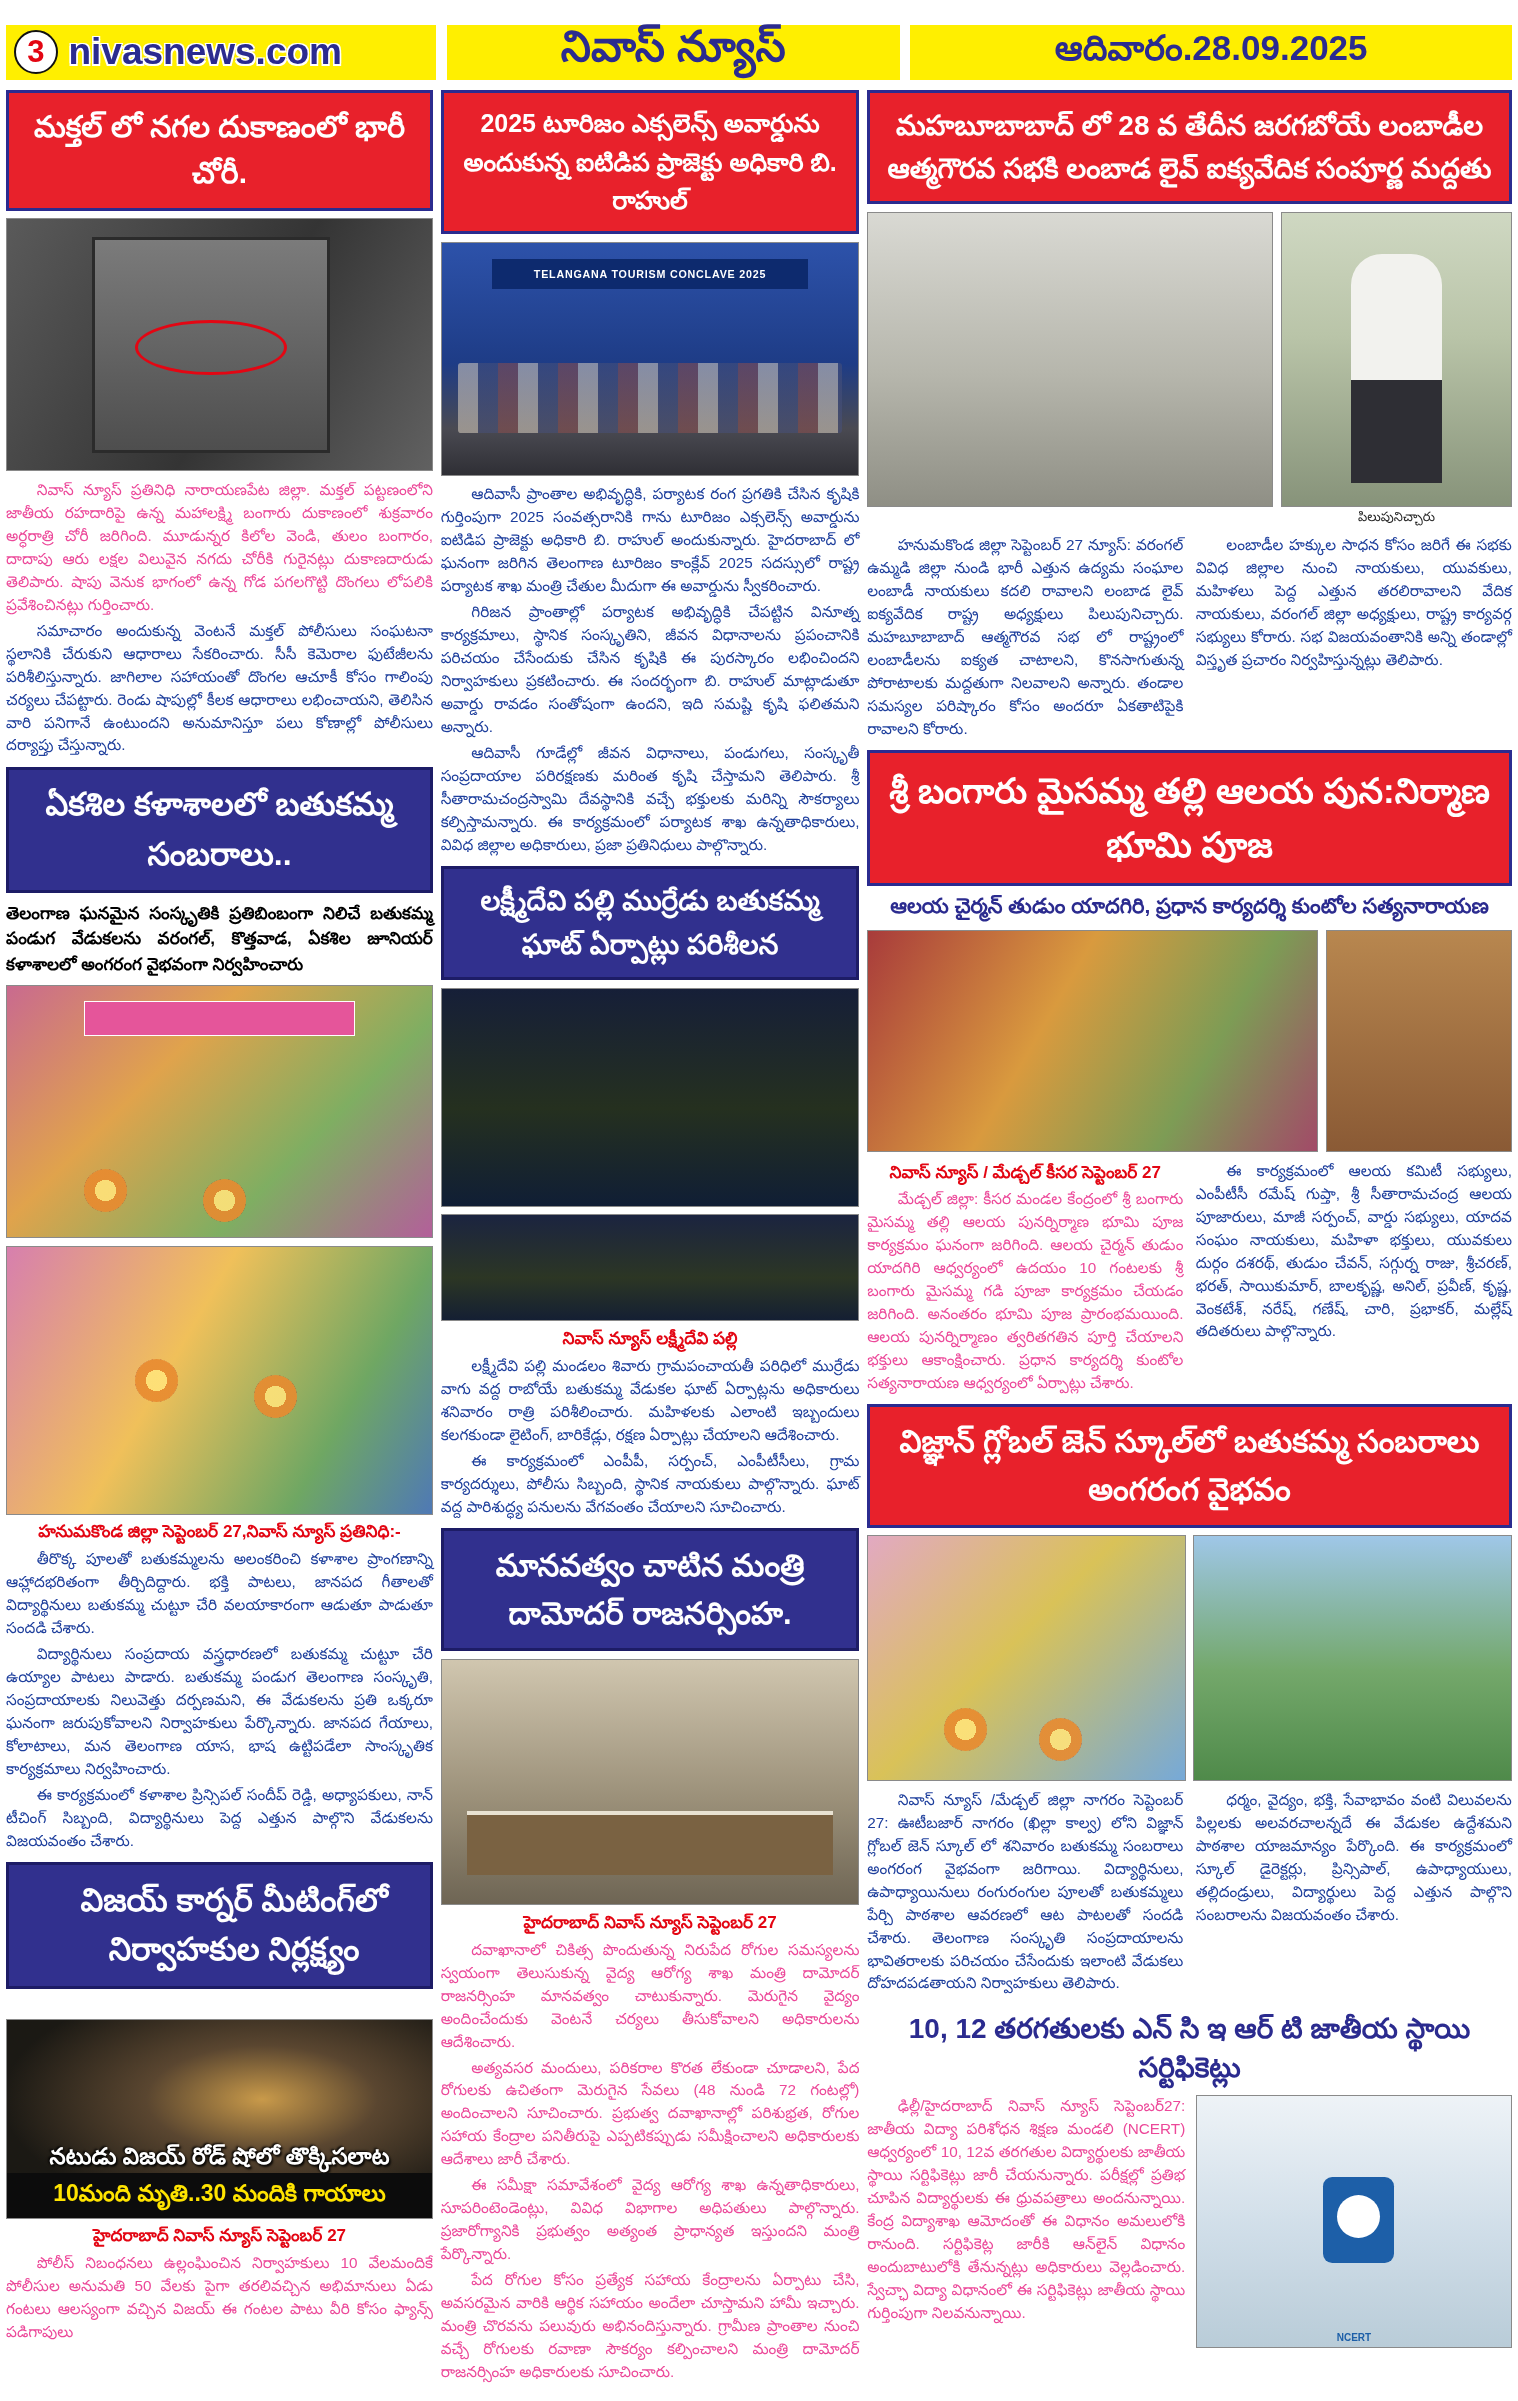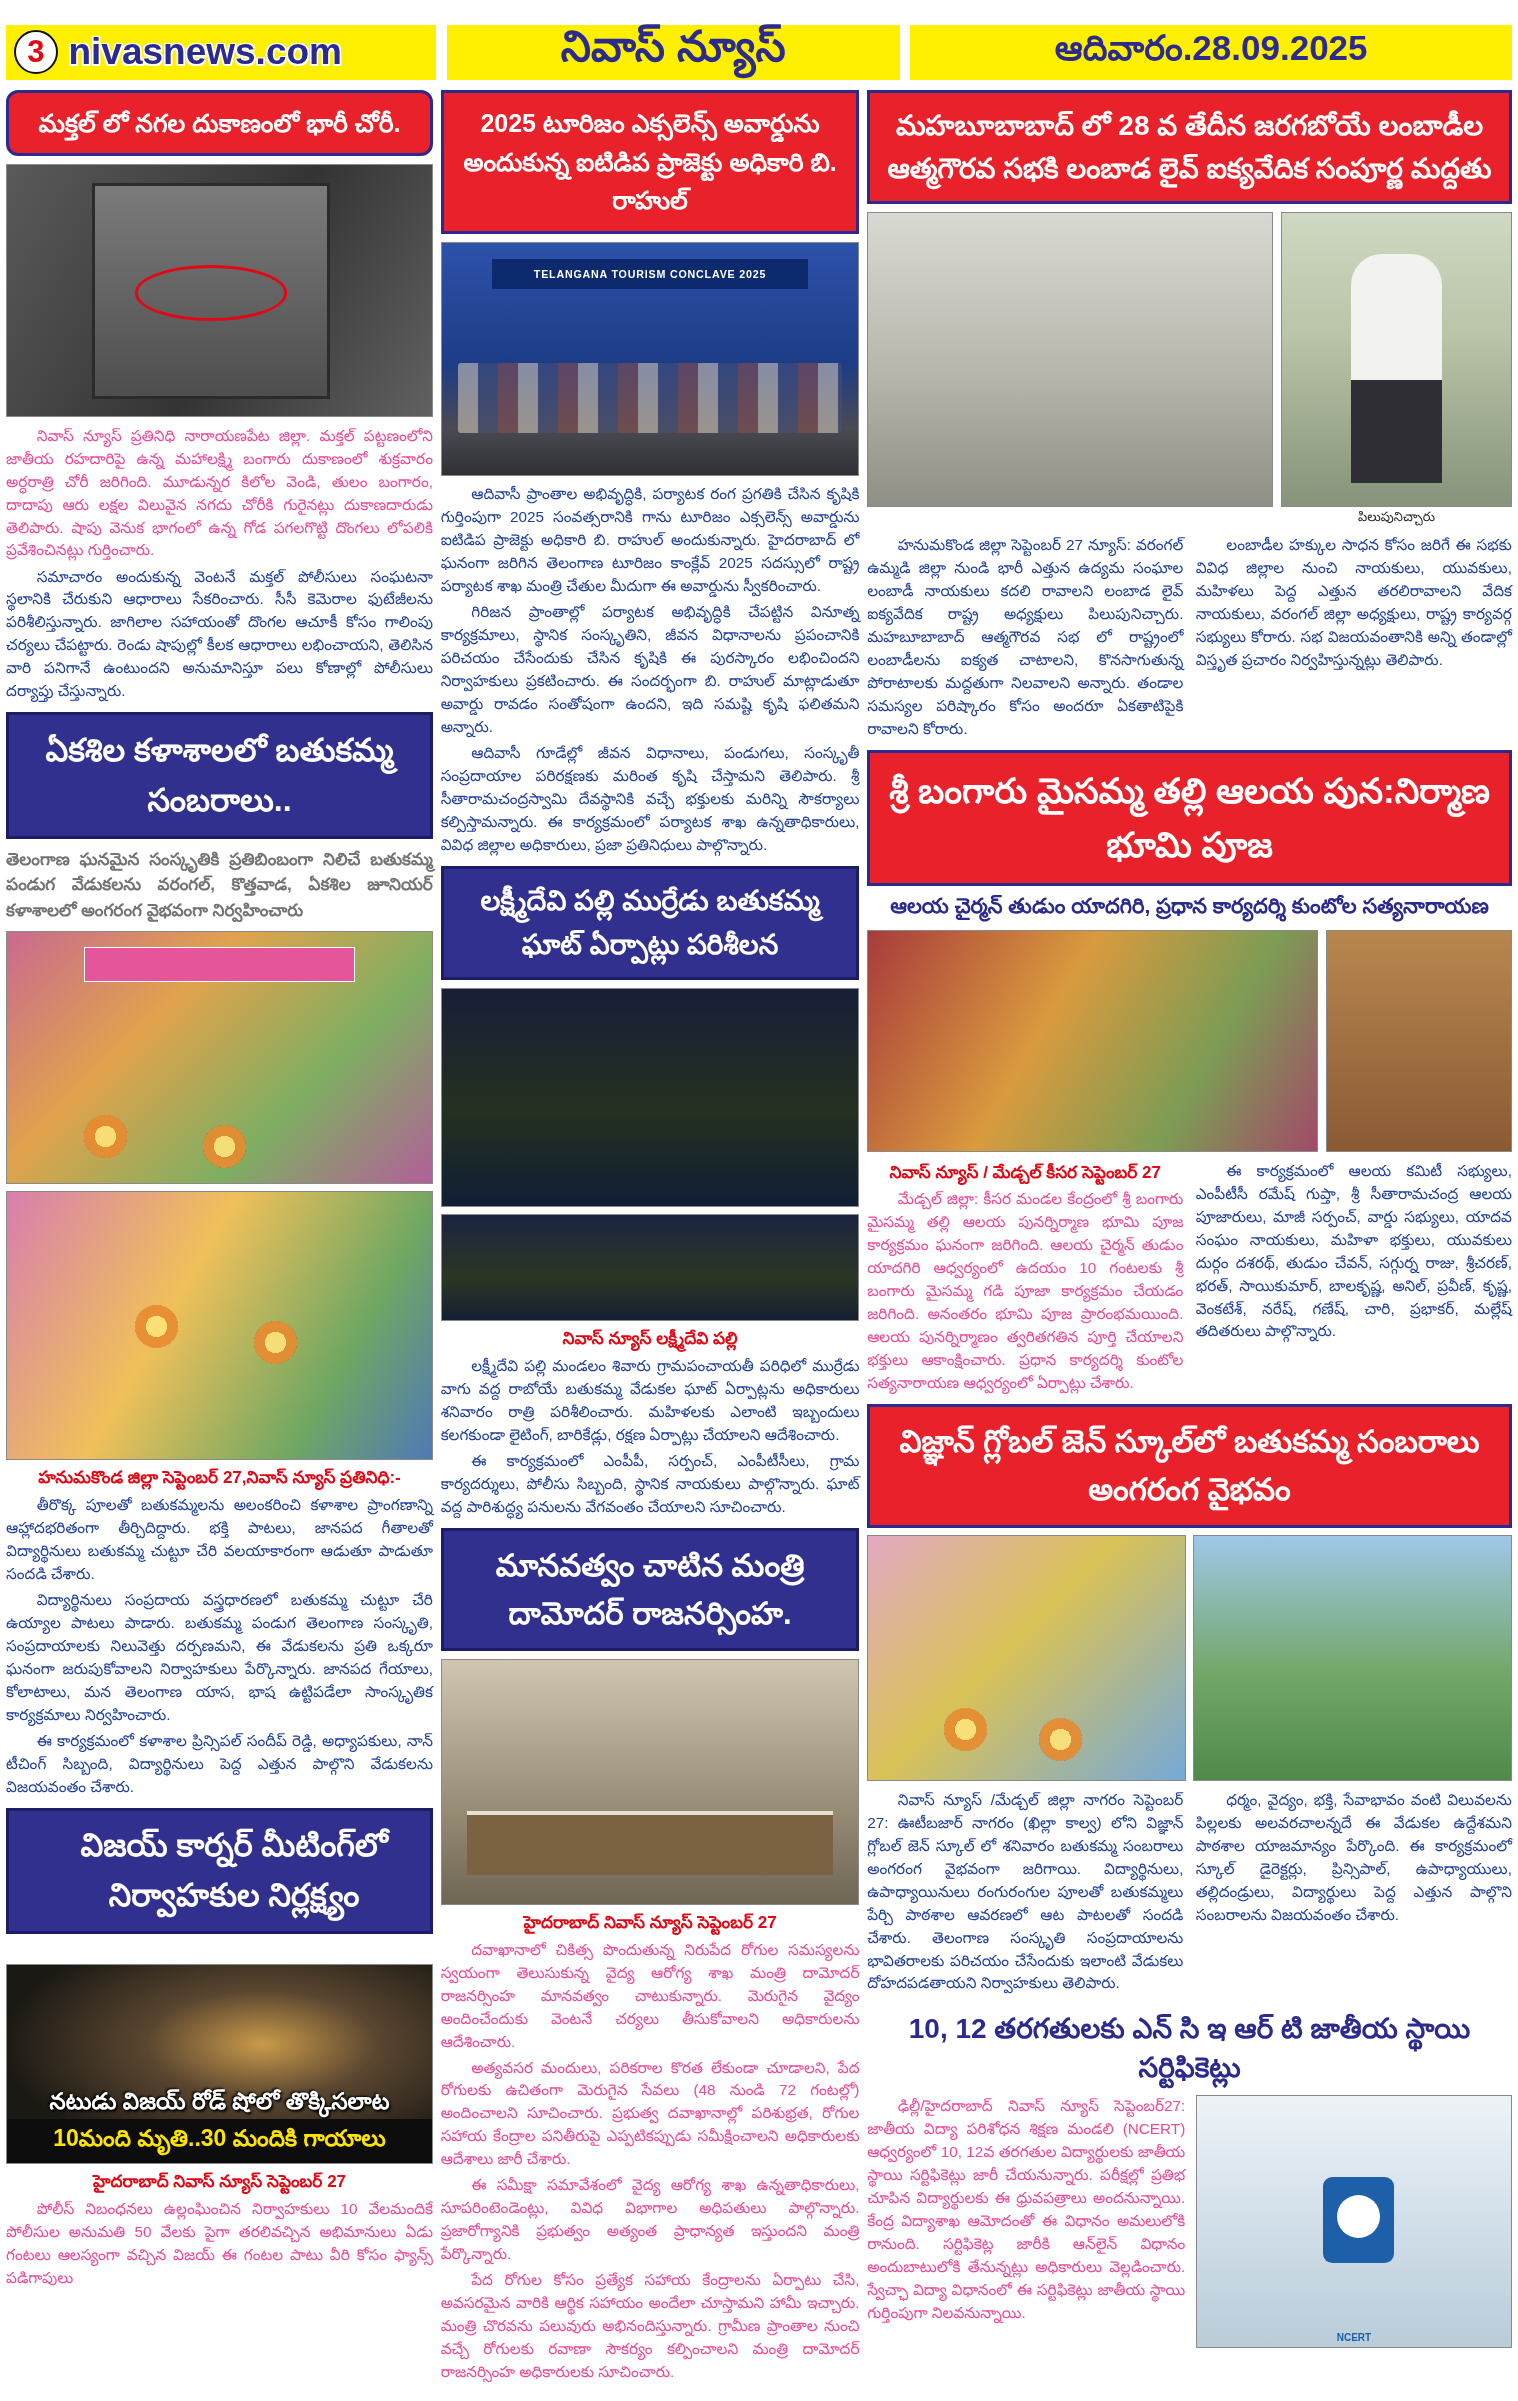--- a/index.html
+++ b/index.html
@@ -30,21 +30,21 @@
   .hl.blue { background:#31308e; border-color:#1d1c66; }
 
   .photo { position:relative; margin:7.7px 0; border:0.8px solid #8a8a8a; overflow:hidden; }
 
   .body { font-size:15.3px; line-height:1.5; text-align:justify; }
   .body p { text-indent:2em; margin-bottom:3.1px; }
   .blue-text  { color:#1d3e9c; }
   .black-text { color:#ec4899; }
 
   .dateline { color:#e30613; font-weight:bold; text-align:center; font-size:17px; margin:6.1px 0 3.1px 0; }
-  .lead-red { color:#737373; font-weight:bold; font-size:17px; line-height:1.5;
+  .lead-red { color:#000000; font-weight:bold; font-size:17px; line-height:1.5;
               text-align:justify; margin:6.1px 0; }
   .subhead-blue { color:#2b2b8f; font-weight:bold; text-align:center; font-size:21px; margin:4.6px 0 7.7px 0; }
   .hl-text-blue { color:#2b2b8f; font-weight:bold; text-align:center; font-size:28px;
                   line-height:1.4; margin:10.7px 0 7.7px 0; }
 
   .twocol { display:flex; gap:12.3px; margin-bottom:6.1px; }
   .twocol > div { flex:1; }
 
   .band { position:absolute; left:0; right:0; bottom:0; background:#0c0c0c; color:#ffe400;
           font-weight:bold; text-align:center; font-size:23px; padding:6.1px 3.1px; }
@@ -113,21 +113,21 @@
     <div class="site">nivasnews.com</div>
   </div>
   <div class="seg seg2">నివాస్ న్యూస్</div>
   <div class="seg seg3">ఆదివారం.28.09.2025</div>
 </div>
 
 <div class="main">
 
   <div class="c1">
 
-    <div class="hl red" style="font-size:25px;border-radius:12px;">మక్తల్ లో నగల దుకాణంలో భారీ చోరీ.</div>
+    <div class="hl red" style="font-size:30px;">మక్తల్ లో నగల దుకాణంలో భారీ చోరీ.</div>
 
     <div class="photo ph-safe">
       <div class="safe-door"></div>
       <div class="safe-mark"></div>
     </div>
 
     <div class="body">
       <p class="black-text">నివాస్ న్యూస్ ప్రతినిధి నారాయణపేట జిల్లా. మక్తల్ పట్టణంలోని జాతీయ రహదారిపై ఉన్న మహాలక్ష్మి బంగారు దుకాణంలో శుక్రవారం అర్ధరాత్రి చోరీ జరిగింది. మూడున్నర కిలోల వెండి, తులం బంగారం, దాదాపు ఆరు లక్షల విలువైన నగదు చోరీకి గురైనట్లు దుకాణదారుడు తెలిపారు. షాపు వెనుక భాగంలో ఉన్న గోడ పగలగొట్టి దొంగలు లోపలికి ప్రవేశించినట్లు గుర్తించారు.</p>
       <p class="blue-text">సమాచారం అందుకున్న వెంటనే మక్తల్ పోలీసులు సంఘటనా స్థలానికి చేరుకుని ఆధారాలు సేకరించారు. సీసీ కెమెరాల ఫుటేజీలను పరిశీలిస్తున్నారు. జాగిలాల సహాయంతో దొంగల ఆచూకీ కోసం గాలింపు చర్యలు చేపట్టారు. రెండు షాపుల్లో కీలక ఆధారాలు లభించాయని, తెలిసిన వారి పనిగానే ఉంటుందని అనుమానిస్తూ పలు కోణాల్లో పోలీసులు దర్యాప్తు చేస్తున్నారు.</p>
     </div>

